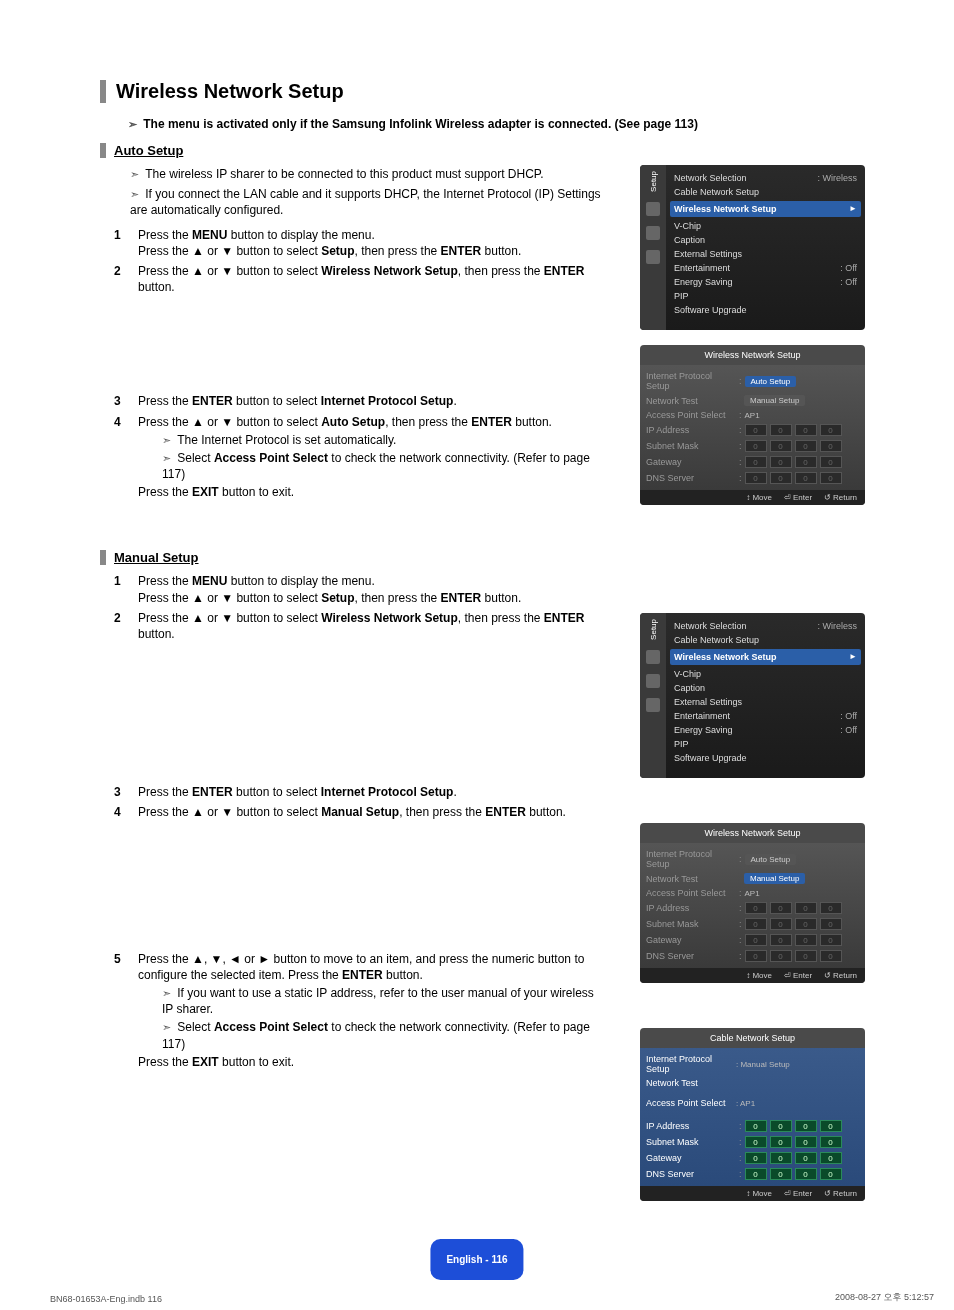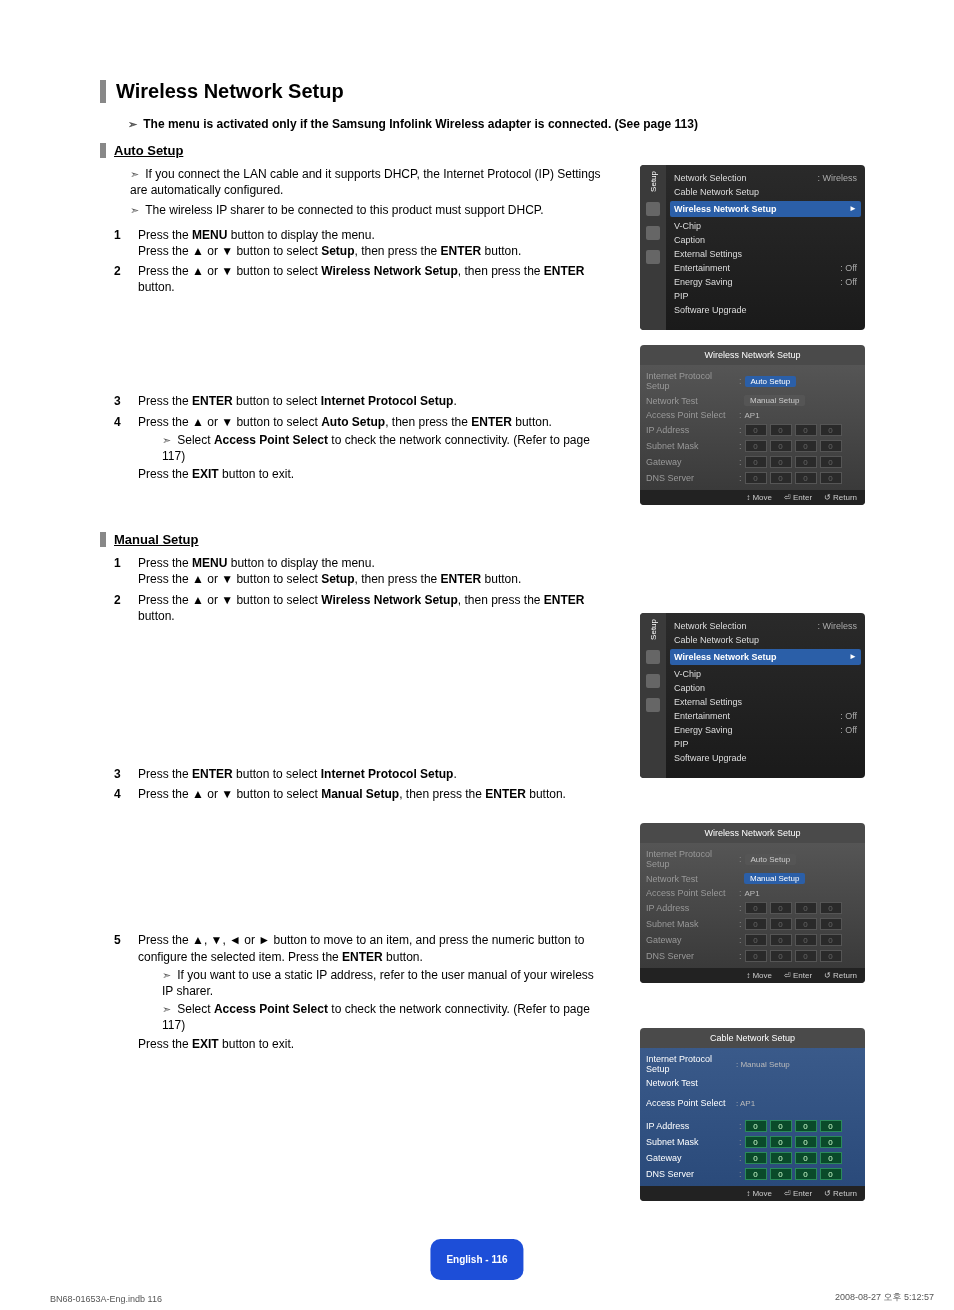--- a/index.html
+++ b/index.html
@@ -225,22 +225,22 @@
 </style>
 </head>
 <body>
 
 <div class="page">
   <div class="title">Wireless Network Setup</div>
   <div class="intro arrow">The menu is activated only if the Samsung Infolink Wireless adapter is connected. (See page 113)</div>
 
   <div class="section-h">Auto Setup</div>
   <div class="body-block">
+    <div class="note arrow">The wireless IP sharer to be connected to this product must support DHCP.</div>
     <div class="note arrow">If you connect the LAN cable and it supports DHCP, the Internet Protocol (IP) Settings are automatically configured.</div>
-    <div class="note arrow">The wireless IP sharer to be connected to this product must support DHCP.</div>
     <ol class="steps" style="margin-top:8px;">
       <li>
           <span class="num">1</span>
         <span class="txt">
           <span>Press the </span><b>MENU</b><span> button to display the menu.</span><br>
           <span>Press the ▲ or ▼ button to select </span><b>Setup</b><span>, then press the </span><b>ENTER</b><span> button.</span>
         </span>
       </li>
       <li>
           <span class="num">2</span>
@@ -254,20 +254,21 @@
       <li>
           <span class="num">3</span>
         <span class="txt">
           <span>Press the </span><b>ENTER</b><span> button to select </span><b>Internet Protocol Setup</b><span>.</span>
         </span>
       </li>
       <li>
           <span class="num">4</span>
         <span class="txt">
           <span>Press the ▲ or ▼ button to select </span><b>Auto Setup</b><span>, then press the </span><b>ENTER</b><span> button.</span>
+          <div class="sub-arrow">The Internet Protocol is set automatically.</div>
           <div class="sub-arrow"><span>Select </span><b>Access Point Select</b><span> to check the network connectivity. (Refer to page 117)</span></div>
           <div class="plain-sub" style="margin-left:0;"><span>Press the </span><b>EXIT</b><span> button to exit.</span></div>
         </span>
       </li>
     </ol>
   </div>
 
   <div class="section-h" style="margin-top:50px;">Manual Setup</div>
   <div class="body-block">
     <ol class="steps">

